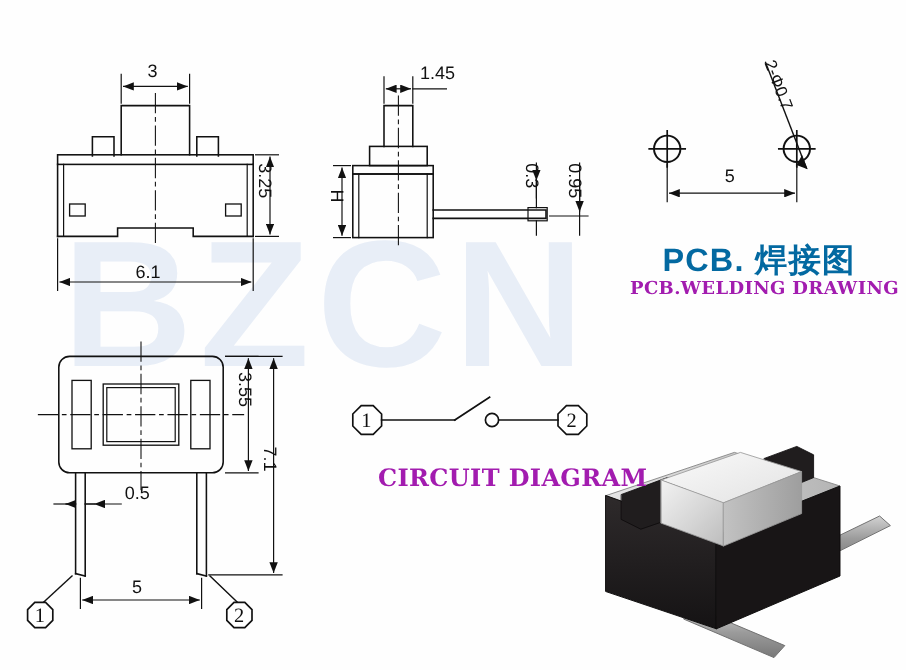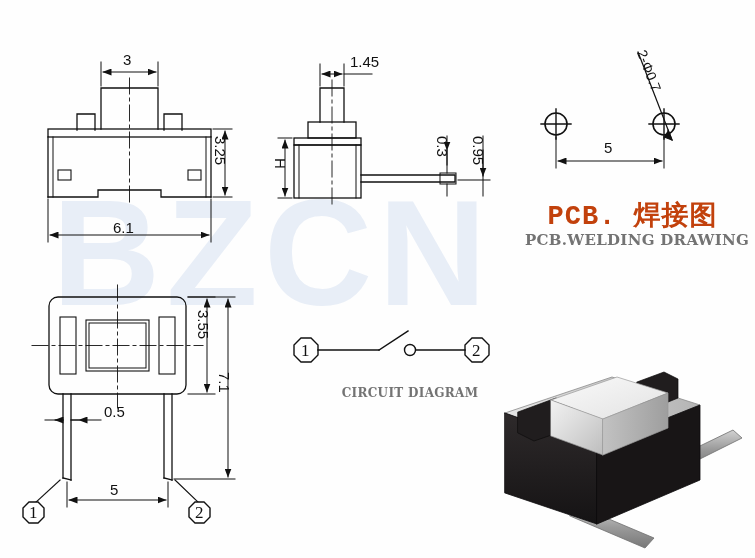--- a/index.html
+++ b/index.html
@@ -19,27 +19,27 @@
   }
   .wm-cn{
     position:absolute;left:66px;top:322px;
     font-family:"DejaVu Sans", sans-serif;
     font-weight:bold;font-size:108px;letter-spacing:4px;
     color:#eef2f8;line-height:1;white-space:nowrap;
   }
   svg.draw{position:absolute;left:0;top:0;width:755px;height:558px;}
   .hd{position:absolute;text-align:center;}
   .hd .cn{
-    font-family:Liberation Mono, monospace;
-    font-weight:bold;font-size:27px;color:#c2410c;letter-spacing:1px;
+    font-family:Liberation Sans, sans-serif;
+    font-weight:bold;font-size:27px;color:#0369a1;letter-spacing:1px;
     white-space:nowrap;line-height:1.05;
   }
   .hd .en{
     font-family:"DejaVu Serif", serif;
-    font-weight:bold;font-size:15px;color:#737373;letter-spacing:0.3px;
+    font-weight:bold;font-size:15px;color:#a21caf;letter-spacing:0.3px;
     white-space:nowrap;line-height:1.1;margin-top:1px;
   }
   .dim{
     position:absolute;
     font-family:"Liberation Sans", sans-serif;
     font-size:15px;color:#111;white-space:nowrap;line-height:1;
   }
   .dim.rot{transform-origin:0 0;transform:rotate(90deg);}
   .pin{
     position:absolute;
@@ -300,16 +300,16 @@
 
   <div class="pin" style="left:301px;top:342px;">1</div>
   <div class="pin" style="left:472px;top:342px;">2</div>
 
   <div class="hd" style="left:525px;top:203px;width:215px;">
     <div class="cn">PCB. 焊接图</div>
     <div class="en">PCB.WELDING DRAWING</div>
   </div>
 
   <div class="hd" style="left:315px;top:382px;width:190px;">
-    <div class="en" style="font-size:12px;margin-top:5px;">CIRCUIT DIAGRAM</div>
+    <div class="en" style="font-size:20px;margin-top:5px;">CIRCUIT DIAGRAM</div>
   </div>
 
 </div>
 
 </body></html>

